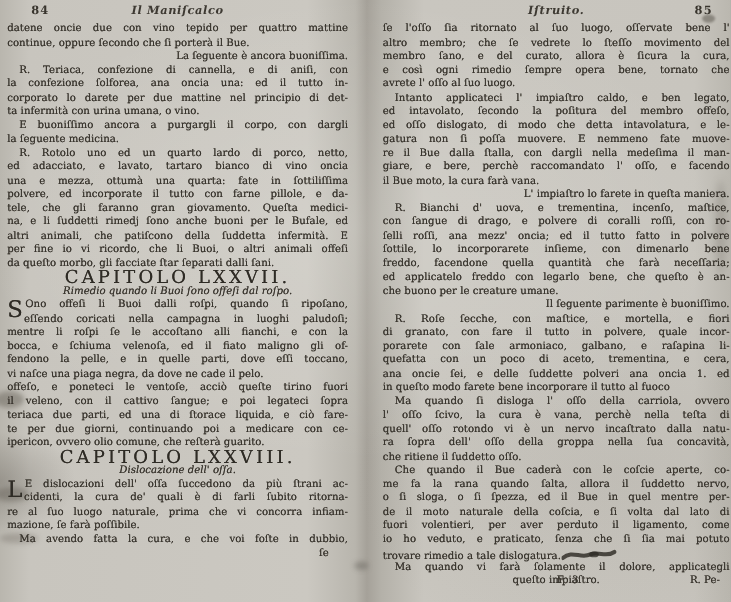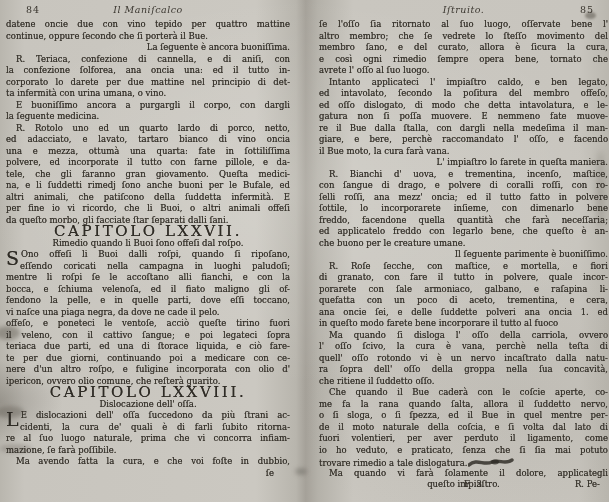--- a/index.html
+++ b/index.html
@@ -13,40 +13,40 @@
       radial-gradient(ellipse 90px 60px at 0% 80%, rgba(75,70,62,.30), transparent 70%),
       radial-gradient(ellipse 420px 260px at 48% 38%, rgba(255,255,250,.16), transparent 75%),
       radial-gradient(ellipse 300px 200px at 85% 80%, rgba(120,114,104,.10), transparent 75%),
       linear-gradient(90deg,#b9b6ae 0%,#c8c5be 4%,#cbc8c1 42%,#b8b5ad 48.6%,#a5a199 50.2%,#b4b1a9 52.2%,#c9c6bf 58%,#c8c5be 95%,#bab7af 100%),
       #c6c3bc;
   }
   .stain{position:absolute;filter:blur(2px);border-radius:50%;}
   .page{position:absolute;top:4px;}
   .page-left{left:6px;width:284px;}
   .page-right{left:319px;width:289px;}
-  .hdr{position:relative;height:13px;font-size:9.5px;}
+  .hdr{position:relative;height:13px;font-size:9.5px;font-weight:bold;}
   .hdr .pagenum{position:absolute;top:0;font-size:9.5px;letter-spacing:1px;}
   .page-left .pagenum{left:20px;}
   .page-right .pagenum{right:14px;}
   .hdr .runtitle{
     position:absolute;left:0;right:0;text-align:center;
     font-style:italic;font-size:9.5px;letter-spacing:.5px;color:#3d3932;
   }
   .pagebody{margin-top:2px;}
   .ln{
     height:11.5px;line-height:11.5px;font-size:8.5px;
     overflow:visible;white-space:normal;
     text-shadow:0 0 .5px rgba(56,52,45,.85);
   }
   .j{text-align:justify;text-align-last:justify;}
   .l{text-align:left;}
   .i{text-indent:10px;text-align:justify;text-align-last:justify;}
   .il{text-indent:10px;text-align:right;}
   .h{text-align:right;text-align-last:center;letter-spacing:2.6px;font-size:15px;color:#2e2b25;}
-  .ic{text-align:center;text-align-last:center;font-size:8.5px;}
+  .ic{text-align:center;text-align-last:center;font-style:italic;font-size:8.5px;}
   .cw{text-align:right;text-align-last:right;padding-right:16px;}
   .dc2{padding-left:14px;}
   .dropcap{
     display:inline-block;font-size:19px;line-height:19px;height:11.5px;
     vertical-align:top;overflow:visible;margin-right:2px;color:#2e2b25;
   }
   .sig{position:relative;text-align:center;}
   .sig-center{position:absolute;left:50%;transform:translateX(-50%);letter-spacing:2px;padding-left:21px;}
   .sig-right{position:absolute;right:8px;}
   .inkblot{display:inline-block;vertical-align:-3px;margin-left:1px;}
@@ -95,21 +95,20 @@
         <div class="ln j"><span class="dropcap">S</span>Ono offeſi li Buoi dalli roſpi, quando ſi ripoſano,</div>
         <div class="ln j dc2">eſſendo coricati nella campagna in luoghi paludoſi;</div>
         <div class="ln j">mentre li roſpi ſe le accoſtano alli fianchi, e con la</div>
         <div class="ln j">bocca, e ſchiuma velenoſa, ed il fiato maligno gli of-</div>
         <div class="ln j">fendono la pelle, e in quelle parti, dove eſſi toccano,</div>
         <div class="ln l">vi naſce una piaga negra, da dove ne cade il pelo.</div>
         <div class="ln j">offeſo, e poneteci le ventoſe, acciò queſte tirino fuori</div>
         <div class="ln j">il veleno, con il cattivo ſangue; e poi legateci ſopra</div>
         <div class="ln j">teriaca due parti, ed una di ſtorace liquida, e ciò fare-</div>
         <div class="ln j">te per due giorni, continuando poi a medicare con ce-</div>
-        <div class="ln j">nere d'un altro roſpo, e fuligine incorporata con olio d'</div>
         <div class="ln l">ipericon, ovvero olio comune, che reſterà guarito.</div>
         <div class="ln h">CAPITOLO LXXVIII.</div>
         <div class="ln ic">Dislocazione dell' oſſa.</div>
         <div class="ln j"><span class="dropcap">L</span>E dislocazioni dell' oſſa ſuccedono da più ſtrani ac-</div>
         <div class="ln j dc2">cidenti, la cura de' quali è di farli ſubito ritorna-</div>
         <div class="ln j">re al ſuo luogo naturale, prima che vi concorra infiam-</div>
         <div class="ln l">mazione, ſe farà poſſibile.</div>
         <div class="ln i">Ma avendo fatta la cura, e che voi foſte in dubbio,</div>
         <div class="ln cw">ſe</div>
       </div>

